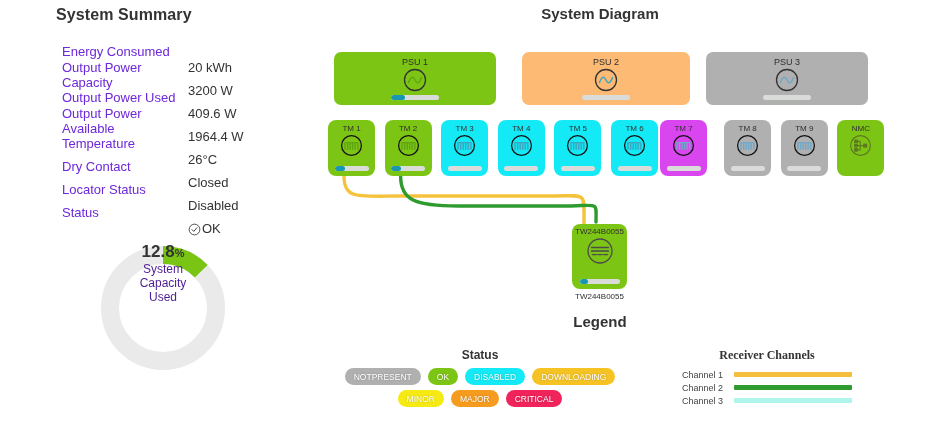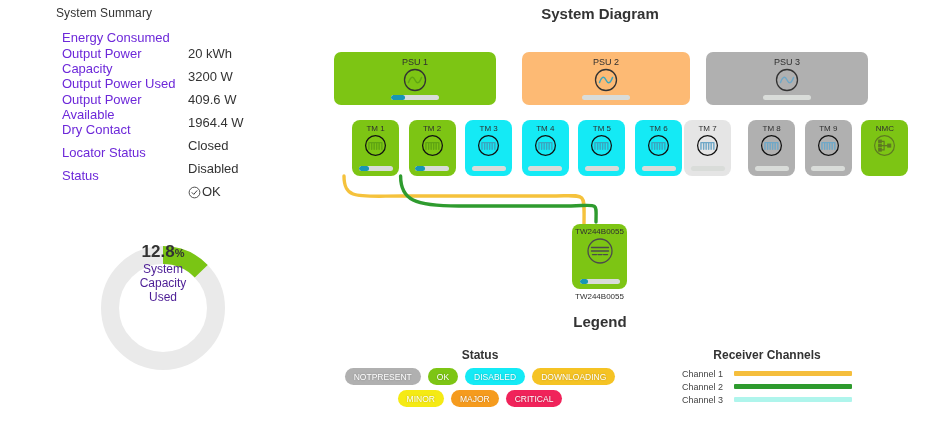--- a/index.html
+++ b/index.html
@@ -9,22 +9,22 @@
     background:#ffffff;
     font-family:"Liberation Sans", sans-serif;
     color:#3a3a3a;
     position:relative;
     overflow:hidden;
   }
 
   
   #summary-panel { position:absolute; left:48px; top:6px; width:270px; }
   #summary-title {
-    font-size:12px; font-weight:normal; color:#333;
-    margin:0 0 6px 8px; letter-spacing:0.1px;
+    font-size:16px; font-weight:bold; color:#333;
+    margin:0 0 16px 8px; letter-spacing:0.1px;
   }
   .summary-row { display:flex; height:23px; align-items:center; font-size:13px; }
   .summary-label { width:140px; padding-left:14px; color:#6d28d9; }
   .summary-value { color:#333; display:flex; align-items:center; gap:1px;margin-top:32px; }
   .ok-ico { display:inline-block; width:13px; height:13px; position:relative; top:1px; }
 
   
   #donut-wrap { position:absolute; left:97px; top:242px; width:132px; height:132px; }
   #donut-center {
     position:absolute; left:0; top:0; width:132px; height:132px;
@@ -52,21 +52,21 @@
   }
   .psu-label { font-size:9px; color:#2f2f2f; }
   .node-bar {
     position:absolute; bottom:5px; left:50%; transform:translateX(-50%);
     height:5px; border-radius:3px; background:#d9dcd9; overflow:hidden;
   }
   .node-bar > i { display:block; height:100%; background:#1896b4; border-radius:3px; }
 
   .tm {
     position:absolute; width:47px; height:56px; border-radius:8px;
-    display:flex; flex-direction:column; align-items:center; padding-top:4px;margin-left:24px;
+    display:flex; flex-direction:column; align-items:center; padding-top:4px;
   }
   .tm-label { font-size:8px; color:#2f2f2f; }
 
   .rx-node {
     position:absolute; width:55px; height:65px; border-radius:8px;
     display:flex; flex-direction:column; align-items:center; padding-top:3px;
   }
   .rx-label { font-size:8px; color:#2f2f2f; }
   .rx-label-below { position:absolute; bottom:-12px; font-size:8px; color:#2f2f2f; white-space:nowrap; }
 
@@ -77,21 +77,21 @@
   #status-legend-title { font-size:12px; font-weight:bold; color:#333; text-align:center; margin-bottom:6px; }
   .badge-row { display:flex; justify-content:center; gap:7px; margin-bottom:5px; }
   .badge {
     border-radius:9px; height:17px; padding:0 9px;
     display:flex; align-items:center; justify-content:center;
     font-size:8.5px; color:#fff; white-space:nowrap;
     text-shadow:0 0 2px rgba(0,0,0,.25);
   }
 
   #channel-legend { position:absolute; left:682px; top:348px; width:170px; }
-  #channel-legend-title { font-size:12px; font-weight:bold; color:#333; text-align:center; margin-bottom:5px; }
+  #channel-legend-title { font-size:12px; font-weight:bold; color:#333; text-align:center; margin-bottom:5px;font-family:Liberation Serif, serif; }
   .chan-row { display:flex; align-items:center; height:13px; font-size:9px; color:#444; }
   .chan-name { width:52px; }
   .chan-swatch { height:5px; flex:1; border-radius:1px; }
 </style>
 </head>
 <body>
 
 <div id="summary-panel">
   <div id="summary-title">System Summary</div>
   <div id="summary-rows">
@@ -110,20 +110,26 @@
       <div class="summary-row">
         <span class="summary-label">Output Power Used</span>
         <span class="summary-value">
           <span>409.6 W</span>
         </span>
       </div>
       <div class="summary-row">
         <span class="summary-label">Output Power Available</span>
         <span class="summary-value">
           <span>1964.4 W</span>
+        </span>
+      </div>
+      <div class="summary-row">
+        <span class="summary-label">Temperature</span>
+        <span class="summary-value">
+          <span>26°C</span>
         </span>
       </div>
       <div class="summary-row">
         <span class="summary-label">Dry Contact</span>
         <span class="summary-value">
           <span>Closed</span>
         </span>
       </div>
       <div class="summary-row">
         <span class="summary-label">Locator Status</span>
@@ -252,21 +258,21 @@
       <div class="tm" style="left:611px;top:120px;background:#14EAF5">
         <span class="tm-label">TM 6</span>
         <svg class="icon" width="25" height="25" viewBox="0 0 26 26">
           <circle cx="13" cy="13" r="10.3" fill="none" stroke="#111" stroke-width="1.3"></circle>
           <path d="M6.2 17 V10 H9 V17 M9 10 H11.6 V17 M11.6 10 H14.2 V17 M14.2 10 H16.8 V17 M16.8 10 H19.6 V17" fill="none" stroke="#3aa6c0" stroke-width="1.5" stroke-linejoin="round" stroke-linecap="round"></path>
         </svg>
         <span class="node-bar" style="width:34px">
           <i style="width:0%"></i>
         </span>
       </div>
-      <div class="tm" style="left:660px;top:120px;background:#e5e5e5">
+      <div class="tm" style="left:660px;top:120px;background:#d946ef">
         <span class="tm-label">TM 7</span>
         <svg class="icon" width="25" height="25" viewBox="0 0 26 26">
           <circle cx="13" cy="13" r="10.3" fill="none" stroke="#111" stroke-width="1.3"></circle>
           <path d="M6.2 17 V10 H9 V17 M9 10 H11.6 V17 M11.6 10 H14.2 V17 M14.2 10 H16.8 V17 M16.8 10 H19.6 V17" fill="none" stroke="#6FA8C8" stroke-width="1.5" stroke-linejoin="round" stroke-linecap="round"></path>
         </svg>
         <span class="node-bar" style="width:34px">
           <i style="width:0%"></i>
         </span>
       </div>
       <div class="tm" style="left:724.2px;top:120px;background:#B0B0B0">

